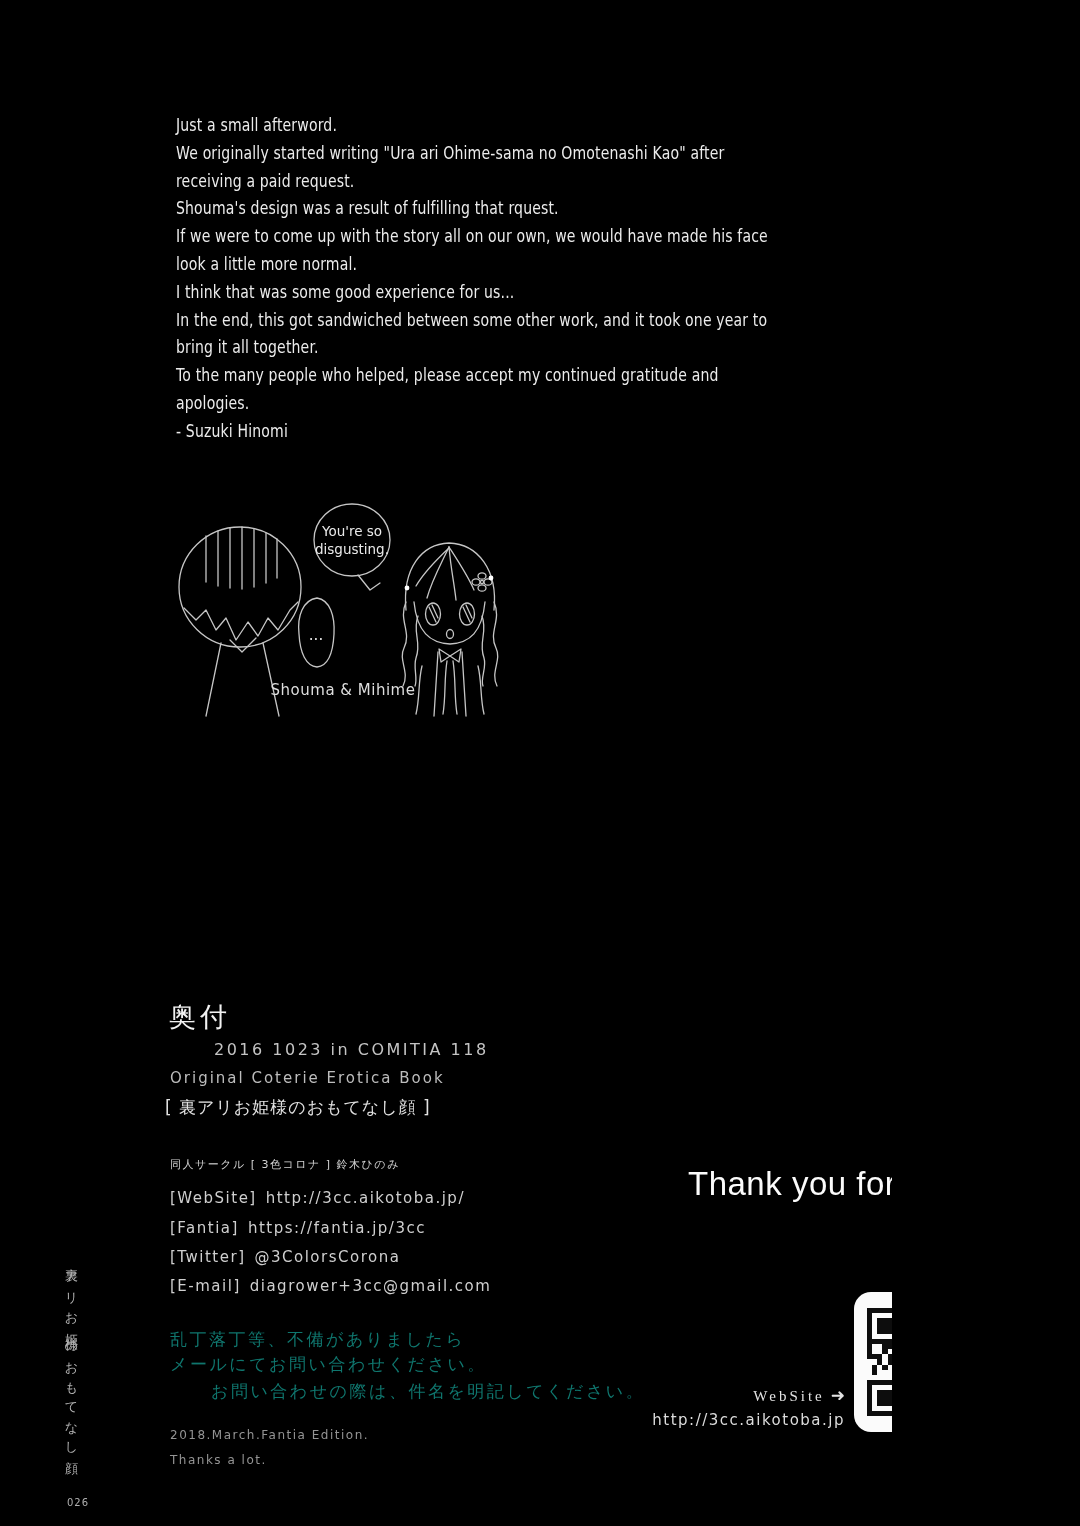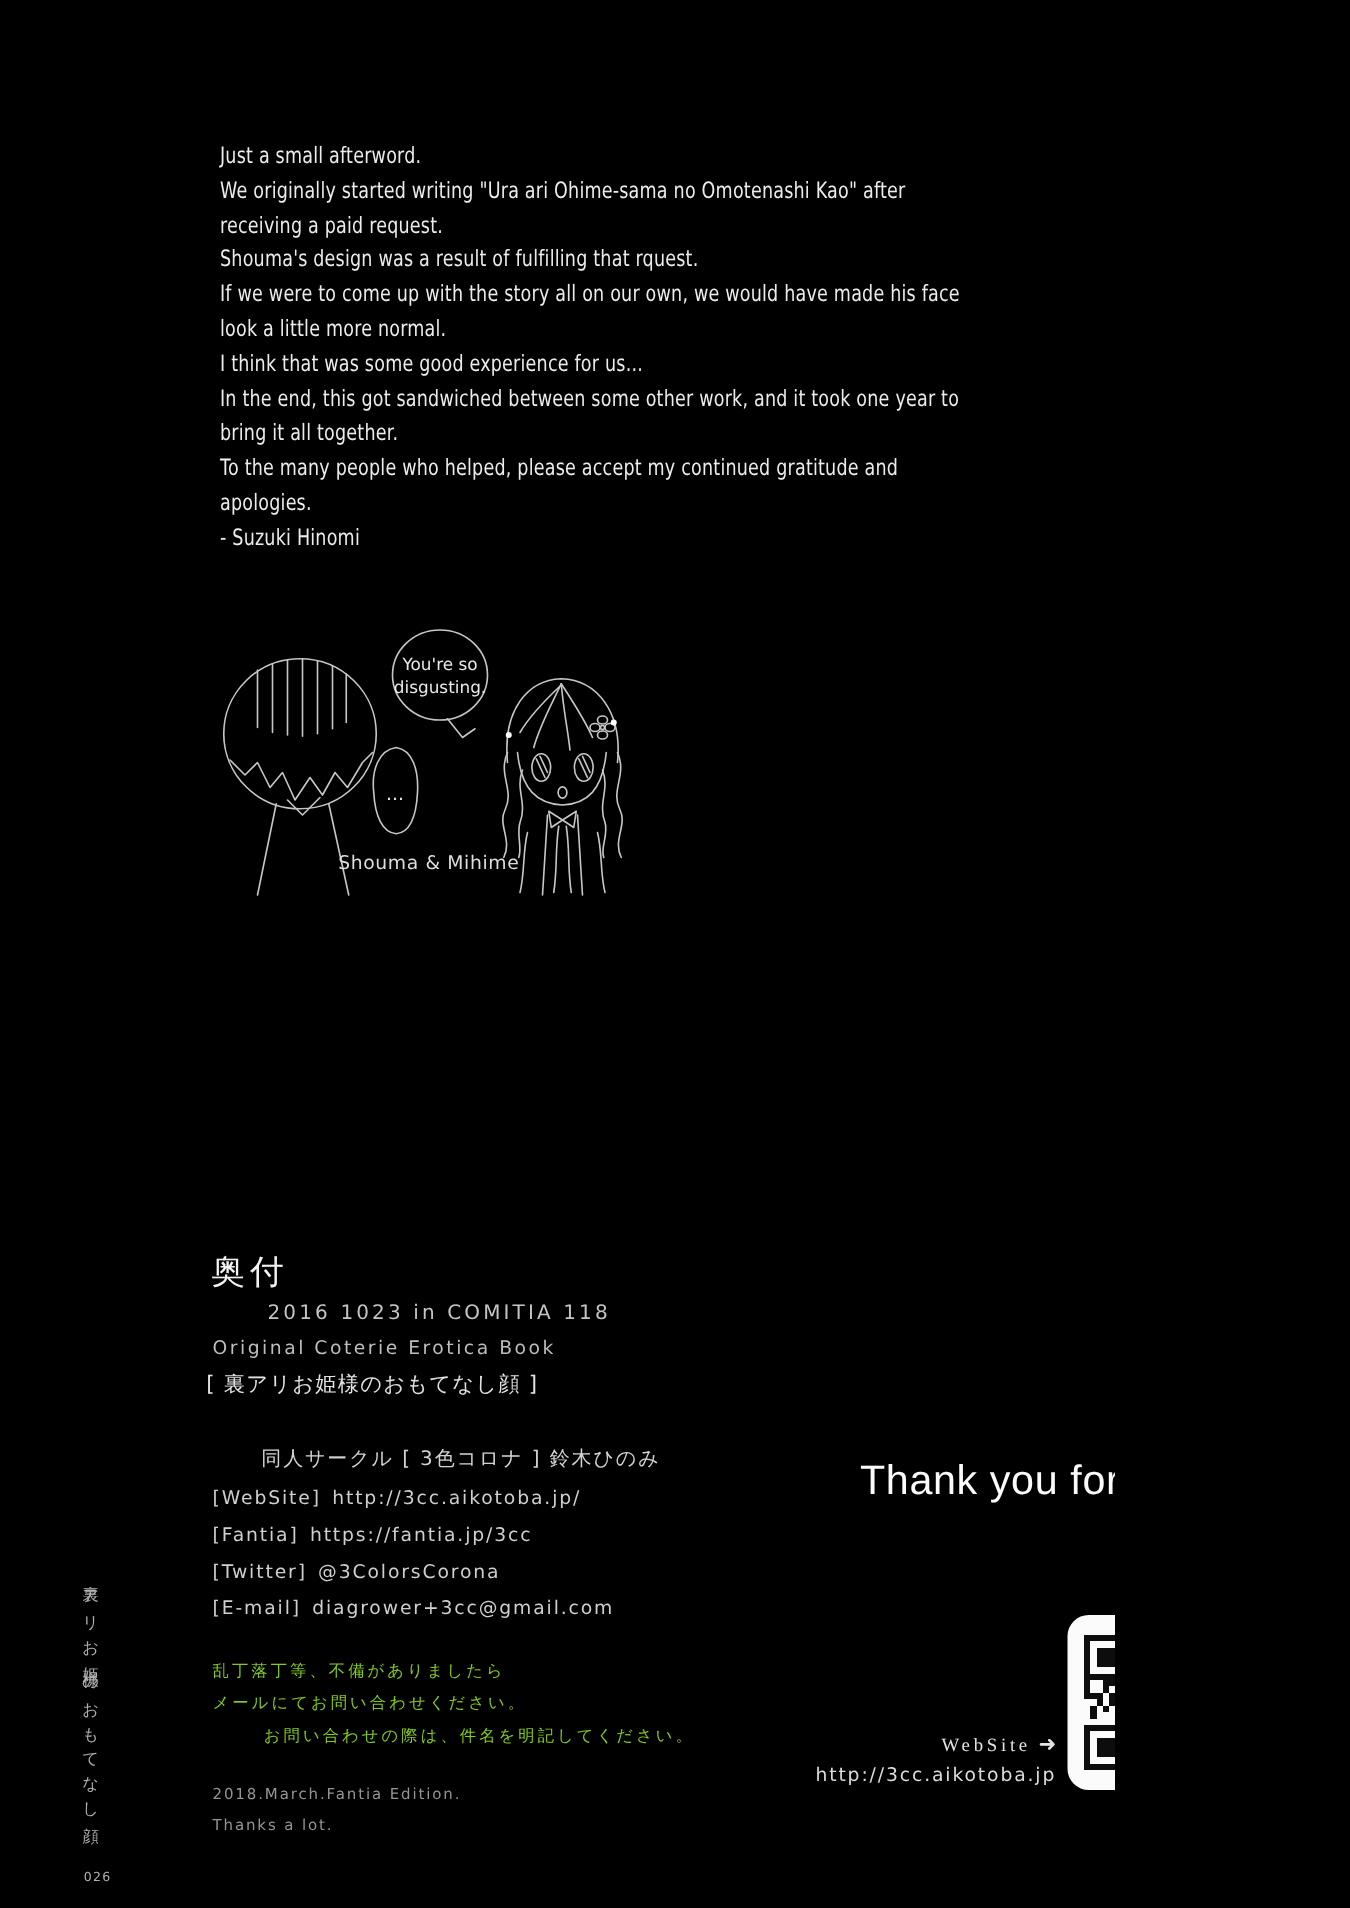--- a/index.html
+++ b/index.html
@@ -25,25 +25,25 @@
   #illu-caption{
     left:258px;top:681px;width:170px;text-align:center;
     color:#dedede;font-size:15px;letter-spacing:0.5px;
   }
   
   .colo{color:#c9c9c9;}
   #colo-heading{left:169px;top:999px;font-size:27px;color:#f2f2f2;letter-spacing:4px;}
   #colo-event{left:170px;top:1040px;font-size:16px;letter-spacing:2.5px;color:#c4c4c4;margin-left:44px;}
   #colo-book{left:170px;top:1069px;font-size:15px;letter-spacing:2px;color:#bdbdbd;}
   #colo-title{left:165px;top:1096px;font-size:17px;letter-spacing:1px;color:#e2e2e2;}
-  #colo-circle{left:170px;top:1157px;font-size:16px;letter-spacing:1.5px;color:#d2d2d2;margin-left:39px;}
+  #colo-circle{left:170px;top:1157px;font-size:11px;letter-spacing:1.5px;color:#d2d2d2;}
   .contact-row{left:170px;font-size:15px;letter-spacing:1.5px;color:#cfcfcf;}
   .contact-row .lab{margin-right:9px;}
   #contact-0{top:1189px;} #contact-1{top:1219px;} #contact-2{top:1248px;} #contact-3{top:1277px;}
-  .note-row{left:170px;font-size:13px;letter-spacing:2.5px;color:#84cc16;}
+  .note-row{left:170px;font-size:17px;letter-spacing:2.5px;color:#0f766e;}
   #note-0{top:1328px;} #note-1{top:1353px;} #note-2{top:1380px;margin-left:41px;}
   #colo-edition{left:170px;top:1428px;font-size:12px;letter-spacing:1.5px;color:#949494;}
   #colo-thanks{left:170px;top:1453px;font-size:12px;letter-spacing:1.5px;color:#949494;}
   
   #thankyou{
     left:688px;top:1165px;width:360px;
     font-family:"Liberation Sans","DejaVu Sans",sans-serif;
     font-size:33px;color:#fbfbfb;letter-spacing:0.5px;white-space:nowrap;
   }
   #qr-box{

